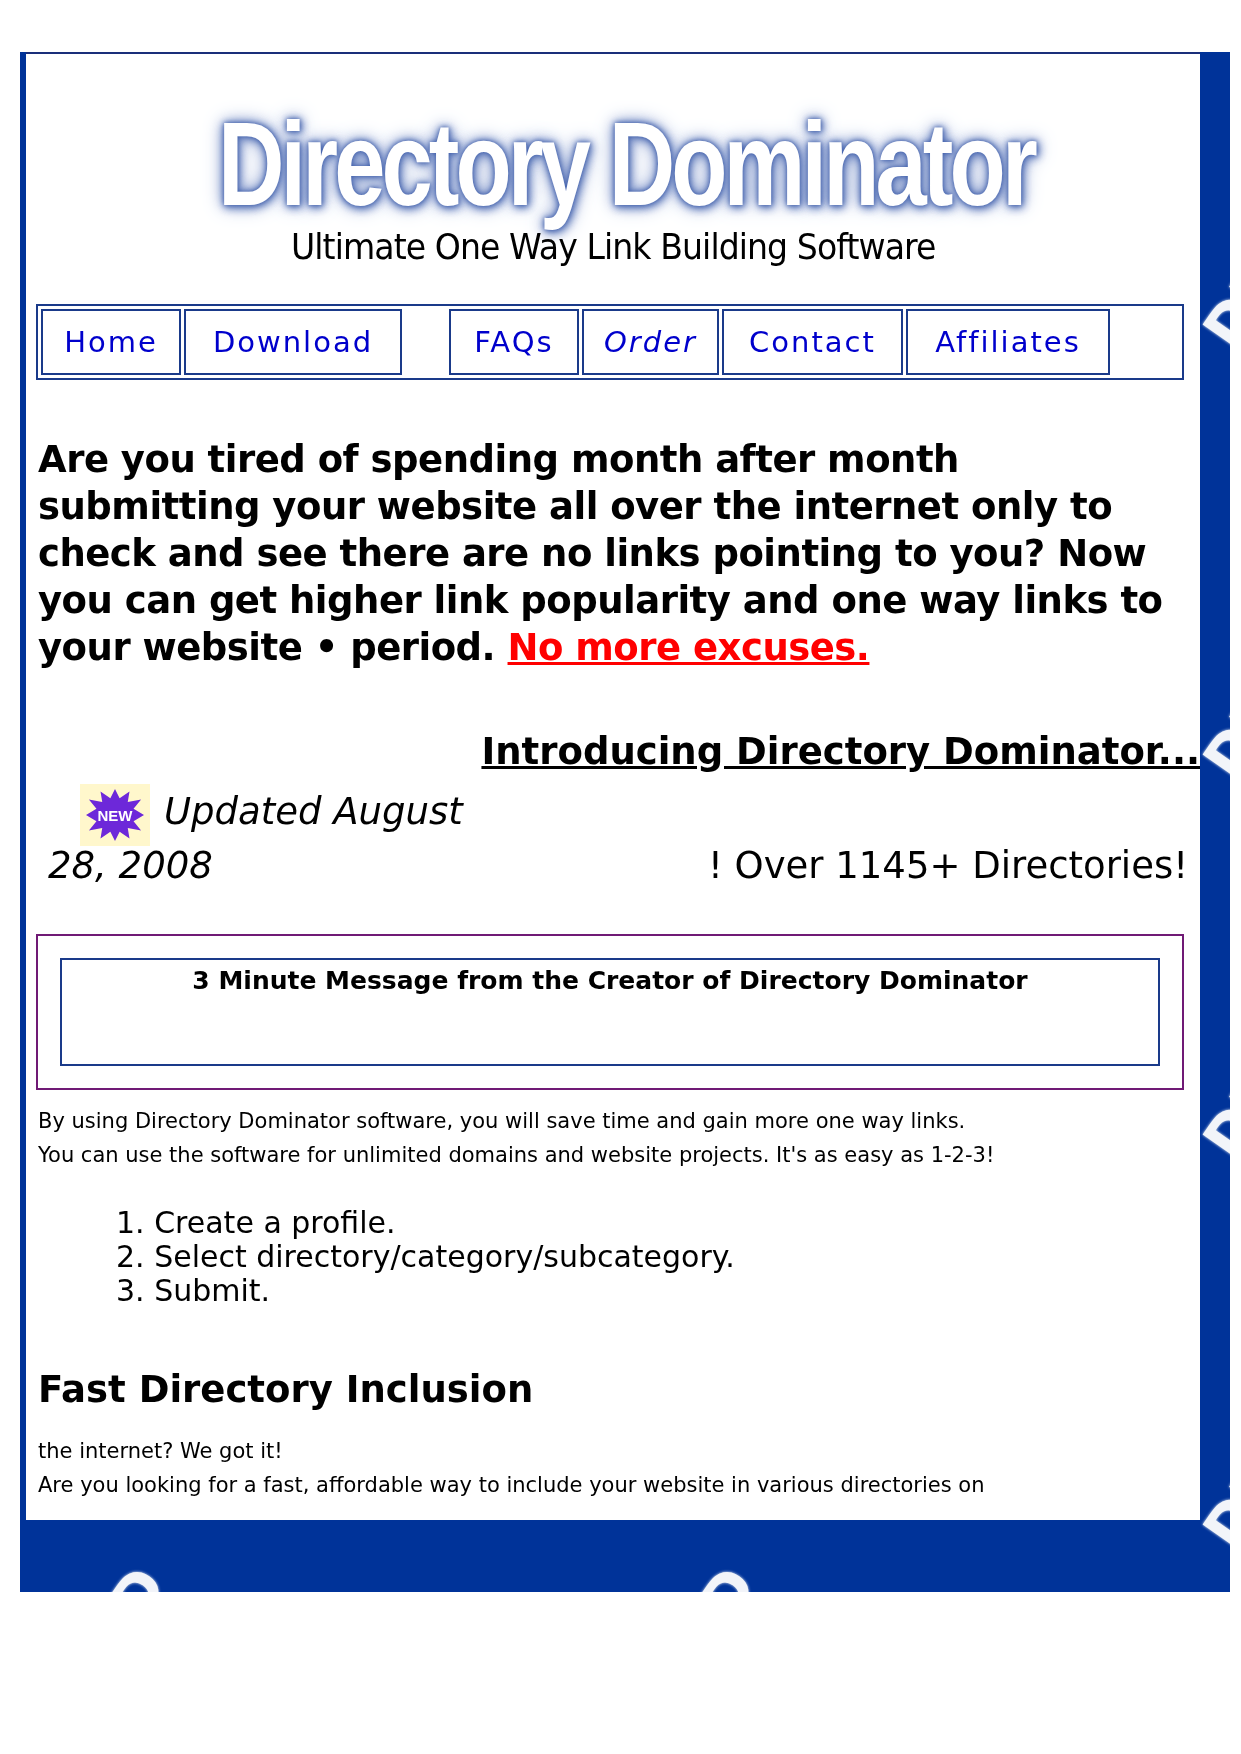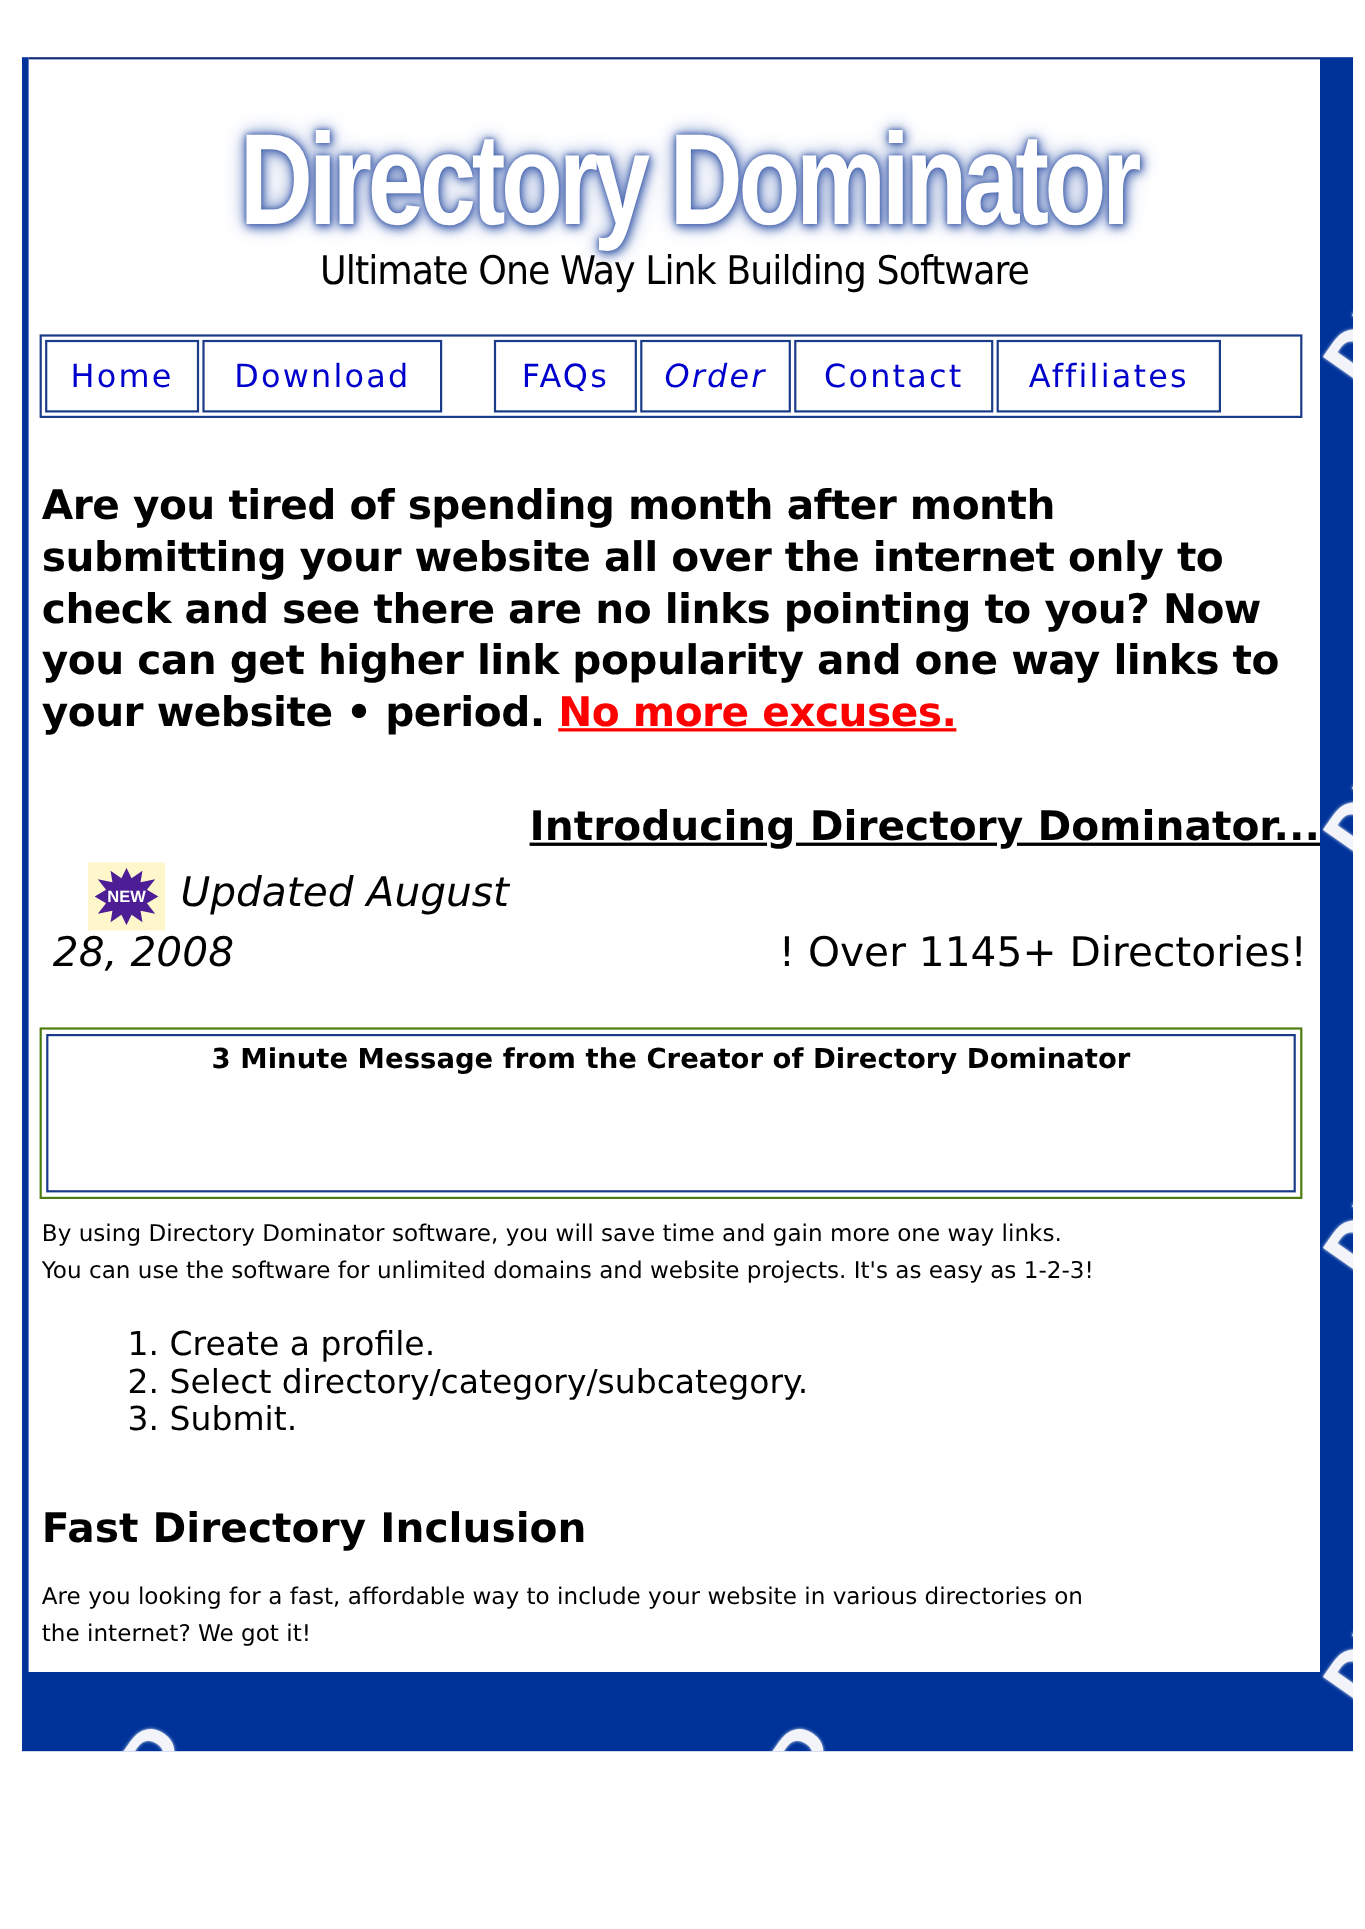--- a/index.html
+++ b/index.html
@@ -26,29 +26,29 @@
   .nav a { display: flex; align-items: center; justify-content: center; height: 66px;
            border: 2px solid #1a3a8a; box-sizing: border-box; color: #0000cc; text-decoration: none;
            font-size: 29px; letter-spacing: 2px; }
   .headline { position: absolute; left: 12px; top: 382px; width: 1140px; font-weight: bold;
               font-size: 37px; line-height: 47px; color: #000; letter-spacing: -0.5px; }
   .headline a { color: #ff0000; text-decoration: underline; }
   .intro { position: absolute; left: 0; top: 676px; width: 100%; text-align: right;
            font-weight: bold; font-size: 37px; color: #000; text-decoration: underline; }
   .new-badge { position: absolute; left: 54px; top: 730px; width: 70px; height: 62px;
                background: #fff7cc; display: flex; align-items: center; justify-content: center; }
-  .new-badge .burst { width: 58px; height: 52px; background: #4c1d95;
+  .new-badge .burst { width: 58px; height: 52px; background: #6d28d9;
      clip-path: polygon(50% 0%,58% 18%,75% 5%,72% 25%,95% 20%,82% 38%,100% 50%,82% 62%,95% 80%,72% 75%,75% 95%,58% 82%,50% 100%,42% 82%,25% 95%,28% 75%,5% 80%,18% 62%,0% 50%,18% 38%,5% 20%,28% 25%,25% 5%,42% 18%);
      display: flex; align-items: center; justify-content: center; }
   .new-badge .burst span { color: #fff; font-weight: bold; font-size: 15px; font-family: "Liberation Sans", sans-serif; }
   .updated1 { position: absolute; left: 138px; top: 736px; font-style: italic; font-size: 37px; color: #000; }
   .updated2 { position: absolute; left: 22px; top: 790px; font-style: italic; font-size: 37px; color: #000; }
   .over { position: absolute; right: 12px; top: 790px; font-weight: normal; font-size: 37px; color: #000; }
   .video-box { position: absolute; left: 10px; top: 880px; width: 1148px; height: 156px;
-               border: 2px solid #4d7c0f; box-sizing: border-box; padding: 4px; }
+               border: 2px solid #701a75; box-sizing: border-box; padding: 22px; }
   .video-inner { width: 100%; height: 100%; border: 2px solid #1a3a8a; box-sizing: border-box;
                  text-align: center; font-weight: bold; font-size: 25px; padding-top: 6px; color: #000; }
   .para { position: absolute; left: 12px; font-size: 21px; line-height: 34px; color: #000; width: 1150px; }
   .steps { position: absolute; left: 90px; top: 1152px; font-size: 30px; line-height: 34px; color: #000;
            margin: 0; padding: 0; list-style: none; }
   .h2 { position: absolute; left: 12px; top: 1314px; font-weight: bold; font-size: 37px; color: #000; }
 </style>
 </head>
 <body>
 
@@ -107,16 +107,16 @@
 
   <ul class="steps">
     <li>1. Create a profile.</li>
     <li>2. Select directory/category/subcategory.</li>
     <li>3. Submit.</li>
   </ul>
 
   <div class="h2">Fast Directory Inclusion</div>
 
   <div class="para" style="top:1380px;">
+    <div>the internet? We got it!</div>
     <div>Are you looking for a fast, affordable way to include your website in various directories on</div>
-    <div>the internet? We got it!</div>
   </div>
 </div>
 
 </body></html>

